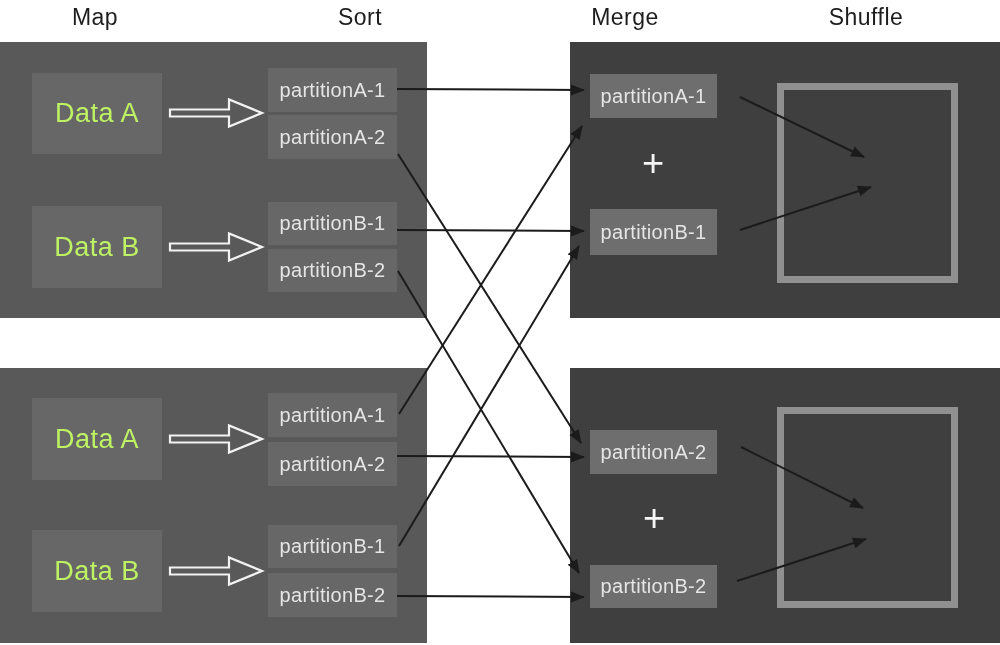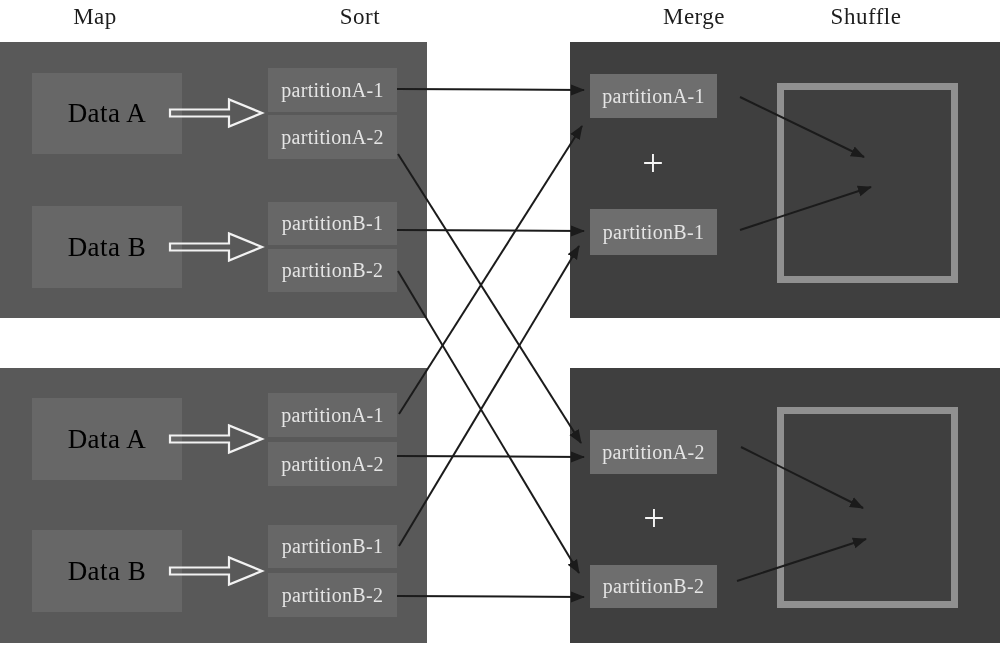--- a/index.html
+++ b/index.html
@@ -1,30 +1,30 @@
 <!DOCTYPE html>
 <html><head>
 <meta charset="utf-8">
 <style>
   html,body{margin:0;padding:0;background:#ffffff;}
   .canvas{
     position:relative;width:1000px;height:645px;background:#ffffff;overflow:hidden;
-    font-family:Liberation Serif, serif;
+    font-family:Liberation Sans, sans-serif;
   }
   .stage-label{
     position:absolute;top:0;height:42px;line-height:34px;transform:translateX(-50%);
     font-size:23px;font-weight:500;color:#1d1d1d;letter-spacing:0.5px;white-space:nowrap;
   }
   .panel{position:absolute;}
   .panel-left{background:#595959;left:0;width:427px;}
   .panel-right{background:#3f3f3f;left:570px;width:430px;}
   .data-box{
-    position:absolute;left:32px;width:150px;background:#676767;
+    position:absolute;left:32px;width:130px;background:#676767;
     display:flex;align-items:center;justify-content:center;
-    color:#000000;font-size:27px;font-weight:400;letter-spacing:0.5px;
+    color:#bef264;font-size:27px;font-weight:400;letter-spacing:0.5px;
   }
   .part-box{
     position:absolute;background:#676767;
     display:flex;align-items:center;justify-content:center;
     color:#e5e5e5;font-size:20px;font-weight:400;letter-spacing:0.3px;
   }
   .panel-left .part-box{left:268px;width:129px;height:44px;}
   .panel-right .part-box{left:20px;width:127px;height:44px;background:#6e6e6e;}
   .plus-sign{
     position:absolute;width:44px;text-align:center;
@@ -32,21 +32,21 @@
   }
   .overlay{position:absolute;left:0;top:0;width:1000px;height:645px;pointer-events:none;}
 </style>
 </head>
 <body>
 
 <div class="canvas">
 
   <div class="stage-label" style="left:95px;">Map</div>
   <div class="stage-label" style="left:331px;margin-left:29px;">Sort</div>
-  <div class="stage-label" style="left:694px;">Merge</div>
+  <div class="stage-label" style="left:625px;">Merge</div>
   <div class="stage-label" style="left:866px;">Shuffle</div>
 
   <div class="panel panel-left" style="top:42px;height:276px;">
     <div class="data-box" style="top:31px;height:81px;">Data A</div>
     <div class="data-box" style="top:164px;height:82px;">Data B</div>
     <div class="part-box" style="top:26px;">partitionA-1</div>
     <div class="part-box" style="top:73px;">partitionA-2</div>
     <div class="part-box" style="top:160px;height:43px;">partitionB-1</div>
     <div class="part-box" style="top:207px;height:43px;">partitionB-2</div>
   </div>

